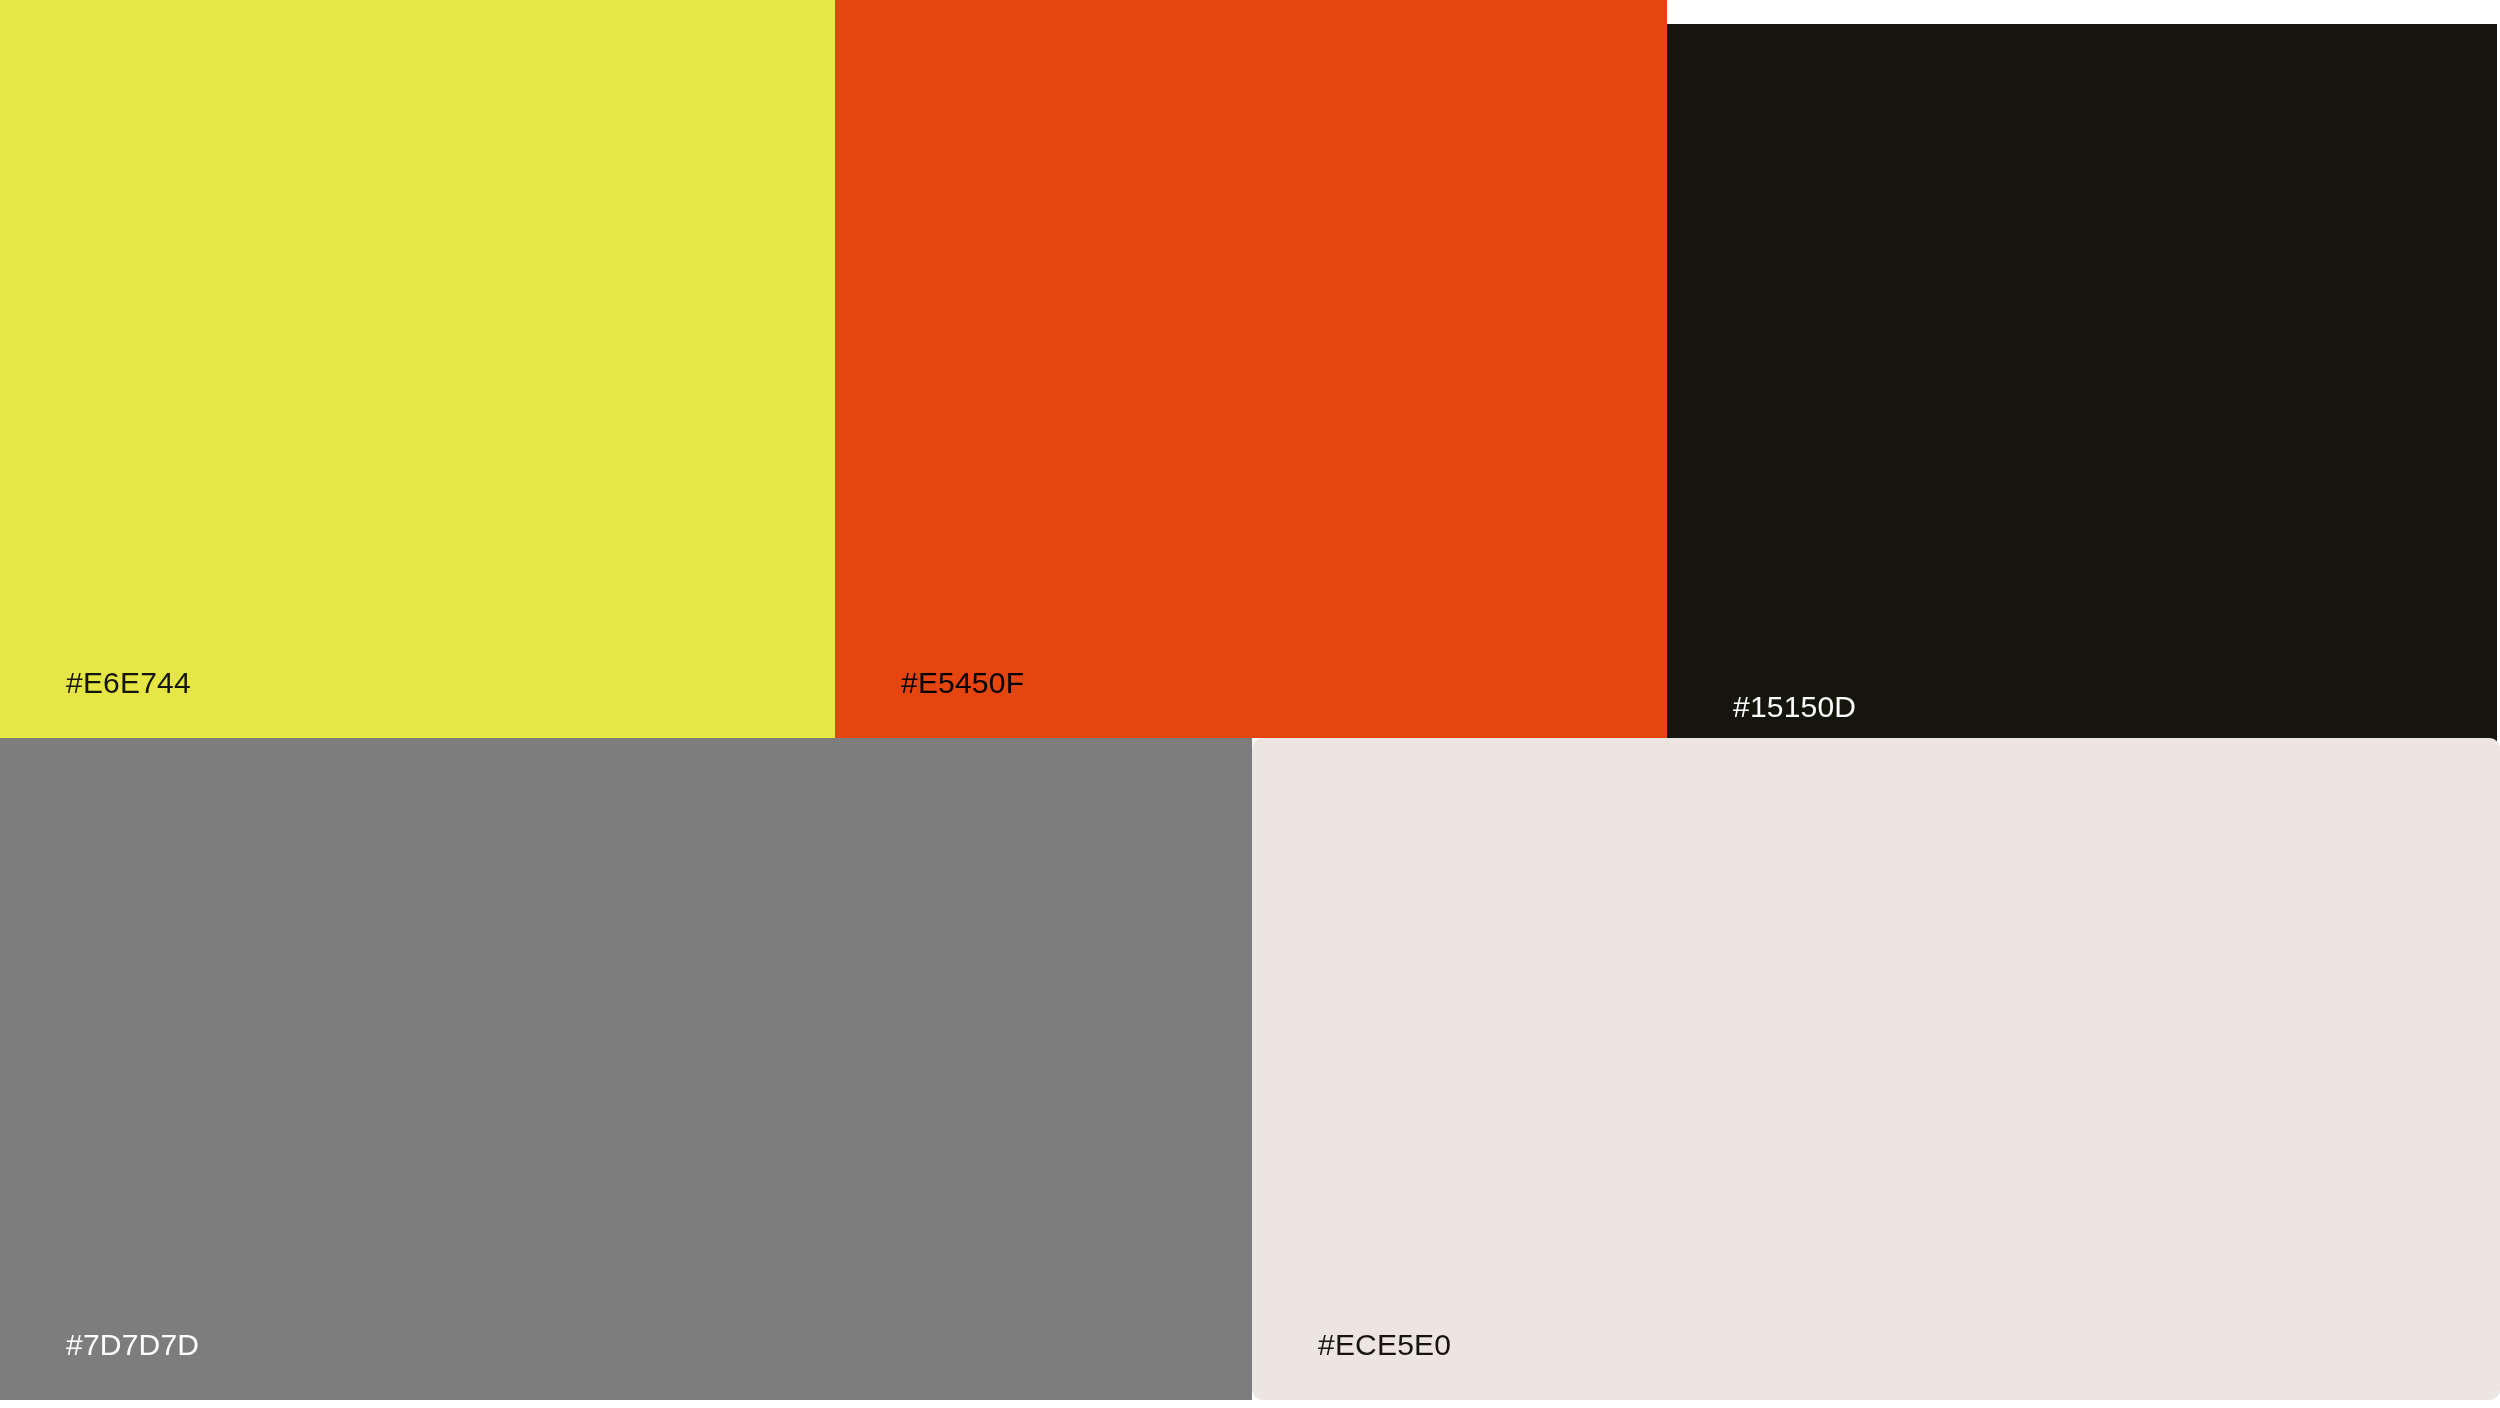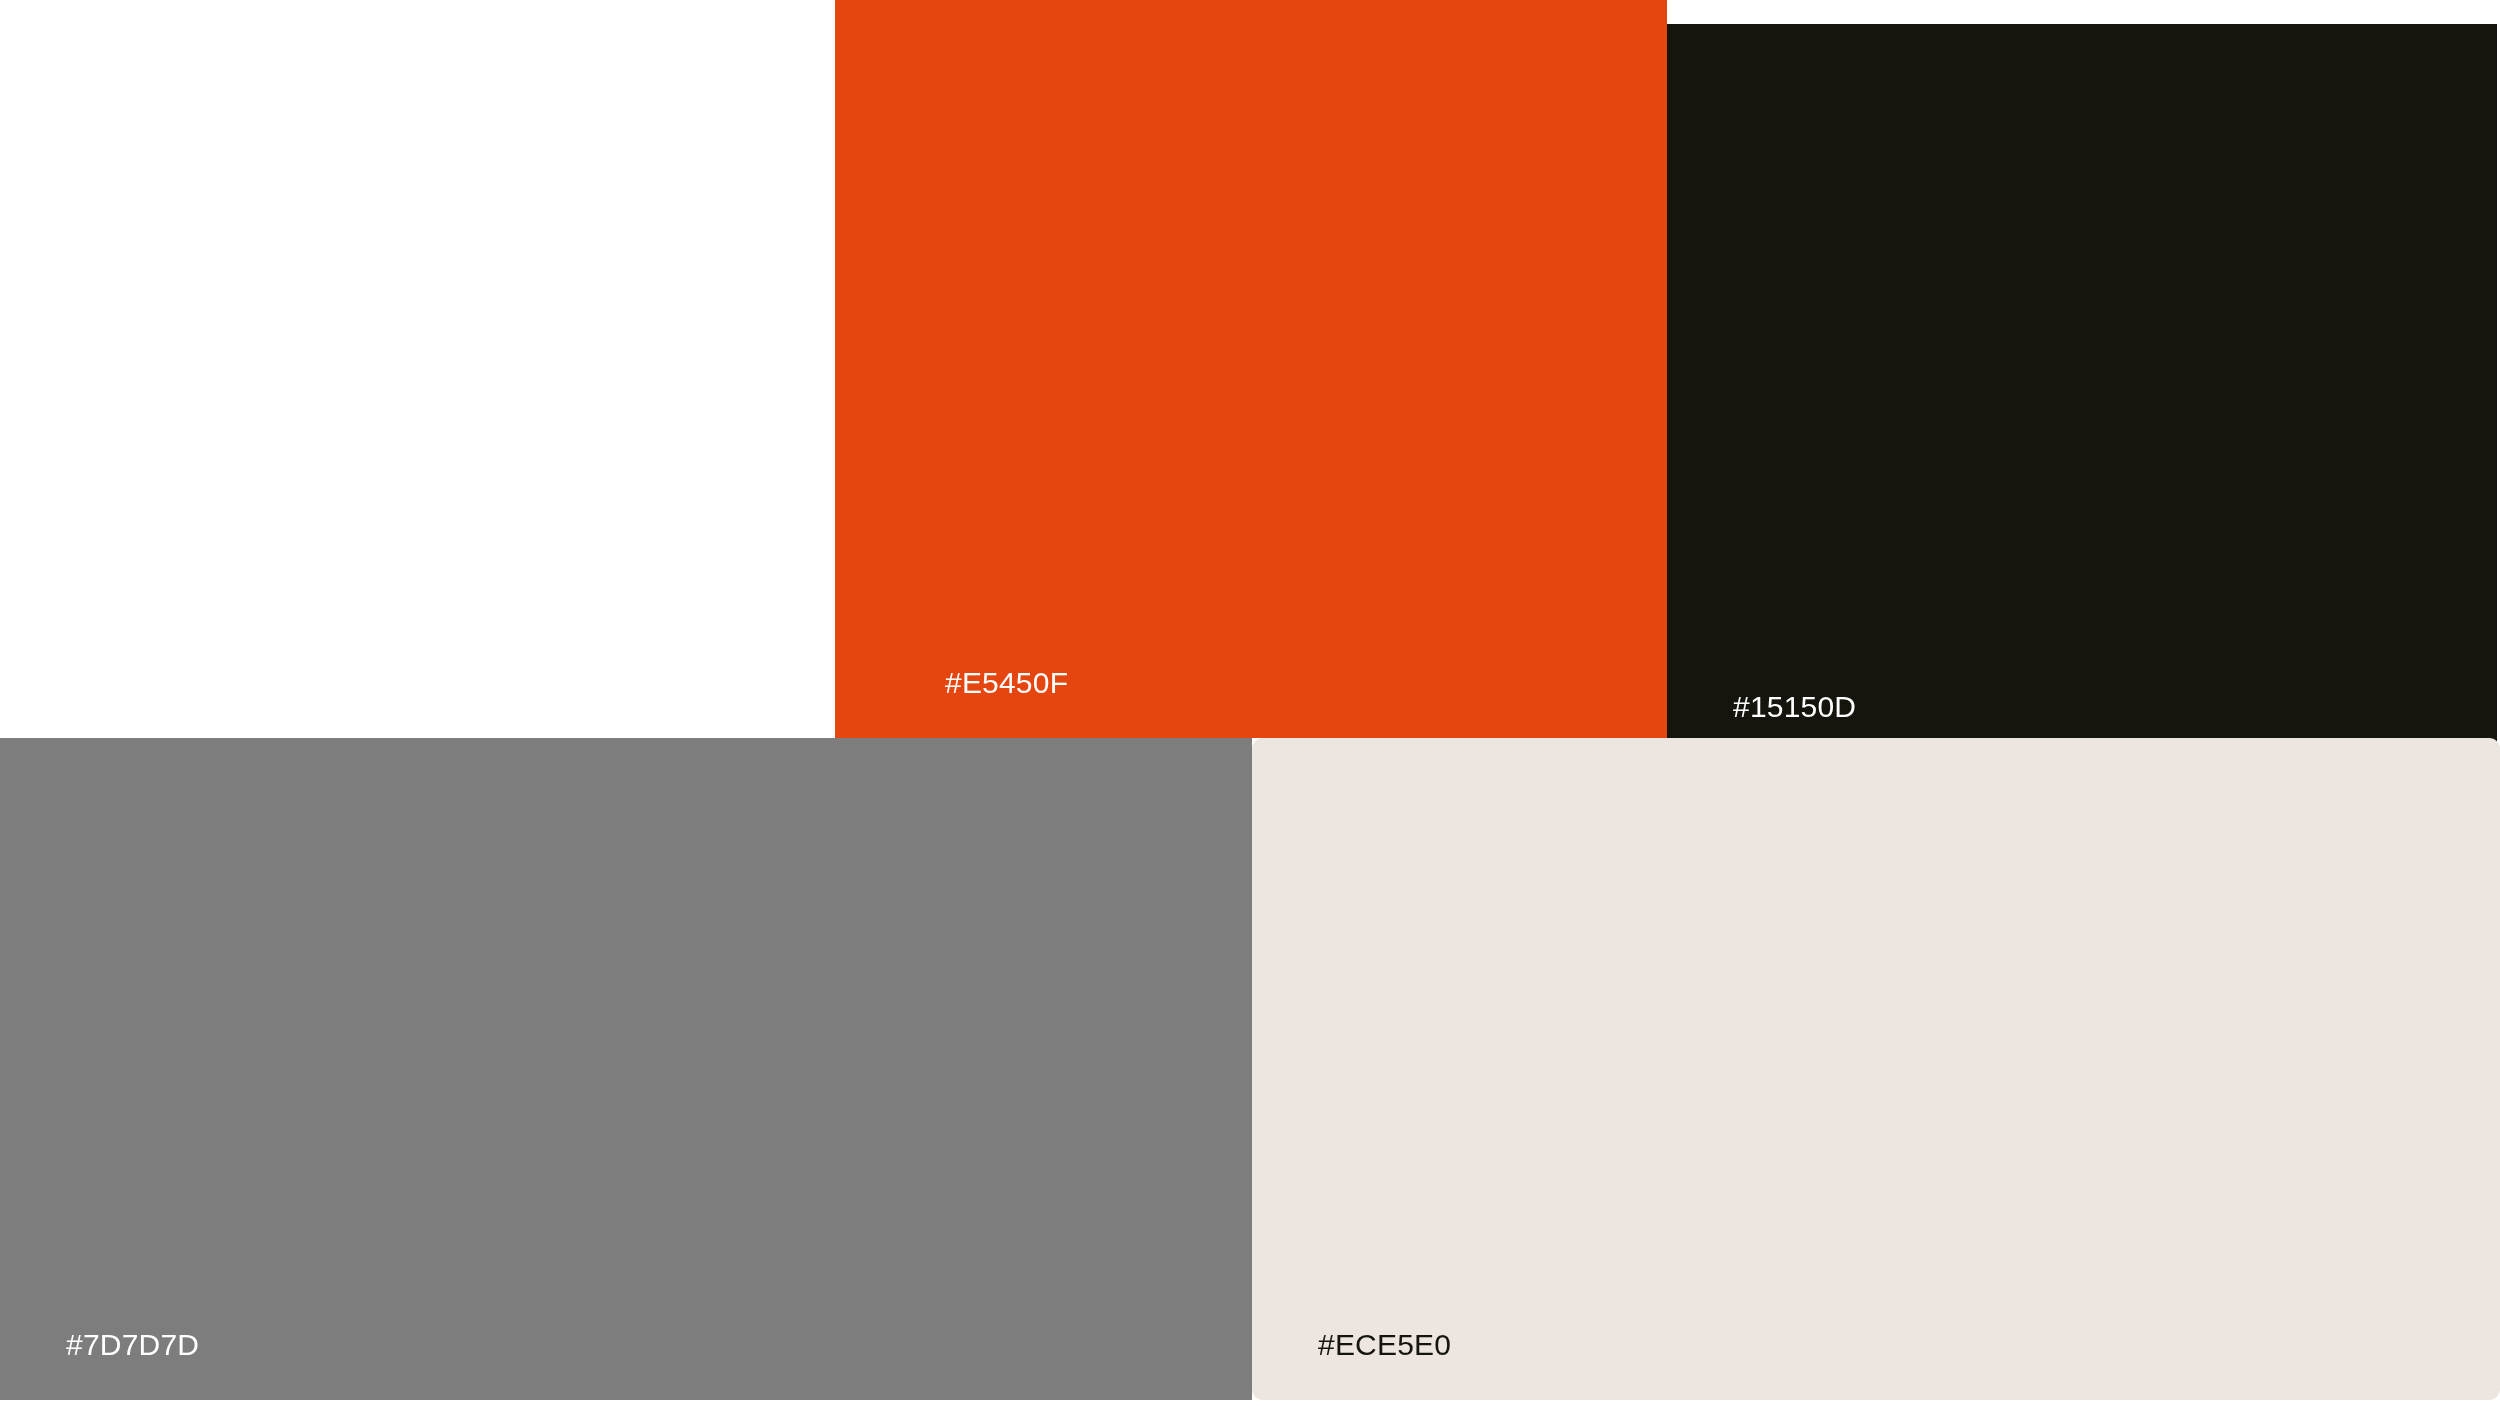--- a/index.html
+++ b/index.html
@@ -76,23 +76,26 @@
     width: 1248px;
     height: 662px;
     border-radius: 11px;
   }
 </style>
 </head>
 <body>
 
 <div class="palette">
 
+  <div class="swatch" id="swatch-yellow" style="background-color: rgb(230, 231, 68);">
+    <span class="swatch-label" style="color: rgb(21, 21, 13);">#E6E744</span>
+  </div>
 
   <div class="swatch" id="swatch-orange" style="background-color: rgb(229, 69, 15);">
-    <span class="swatch-label" style="color: #ffffff; margin-left: 44px;">#E5450F</span>
+    <span class="swatch-label" style="color: #000000;">#E5450F</span>
   </div>
 
   <div class="swatch" id="swatch-dark" style="background-color: rgb(21, 21, 13);">
     <span class="swatch-label" style="color: rgb(255, 255, 255);">#15150D</span>
   </div>
 
   <div class="swatch" id="swatch-gray" style="background-color: rgb(125, 125, 125);">
     <span class="swatch-label" style="color: rgb(255, 255, 255);">#7D7D7D</span>
   </div>
 

